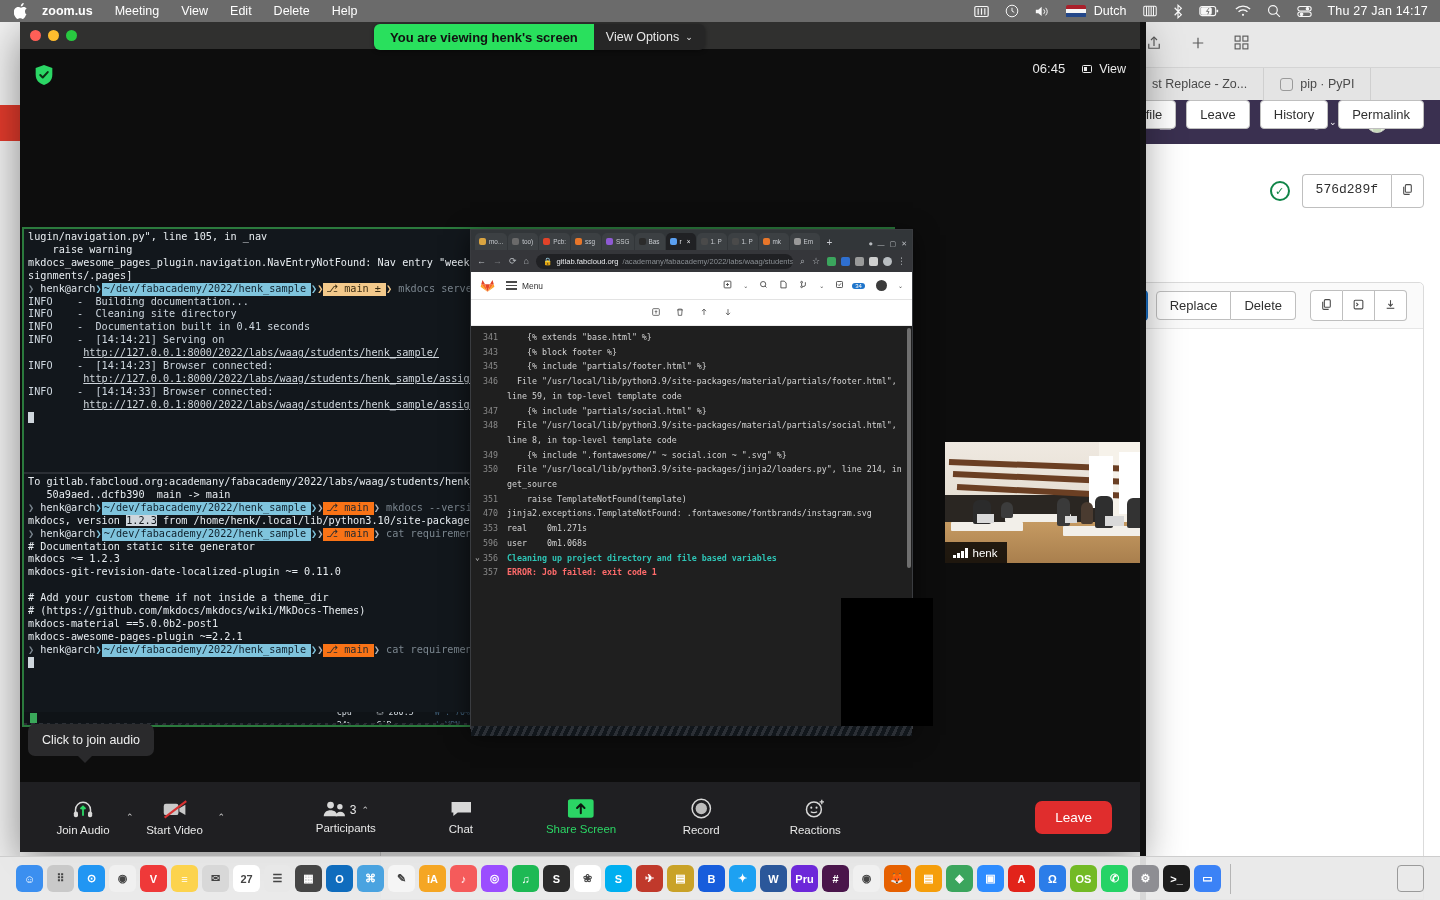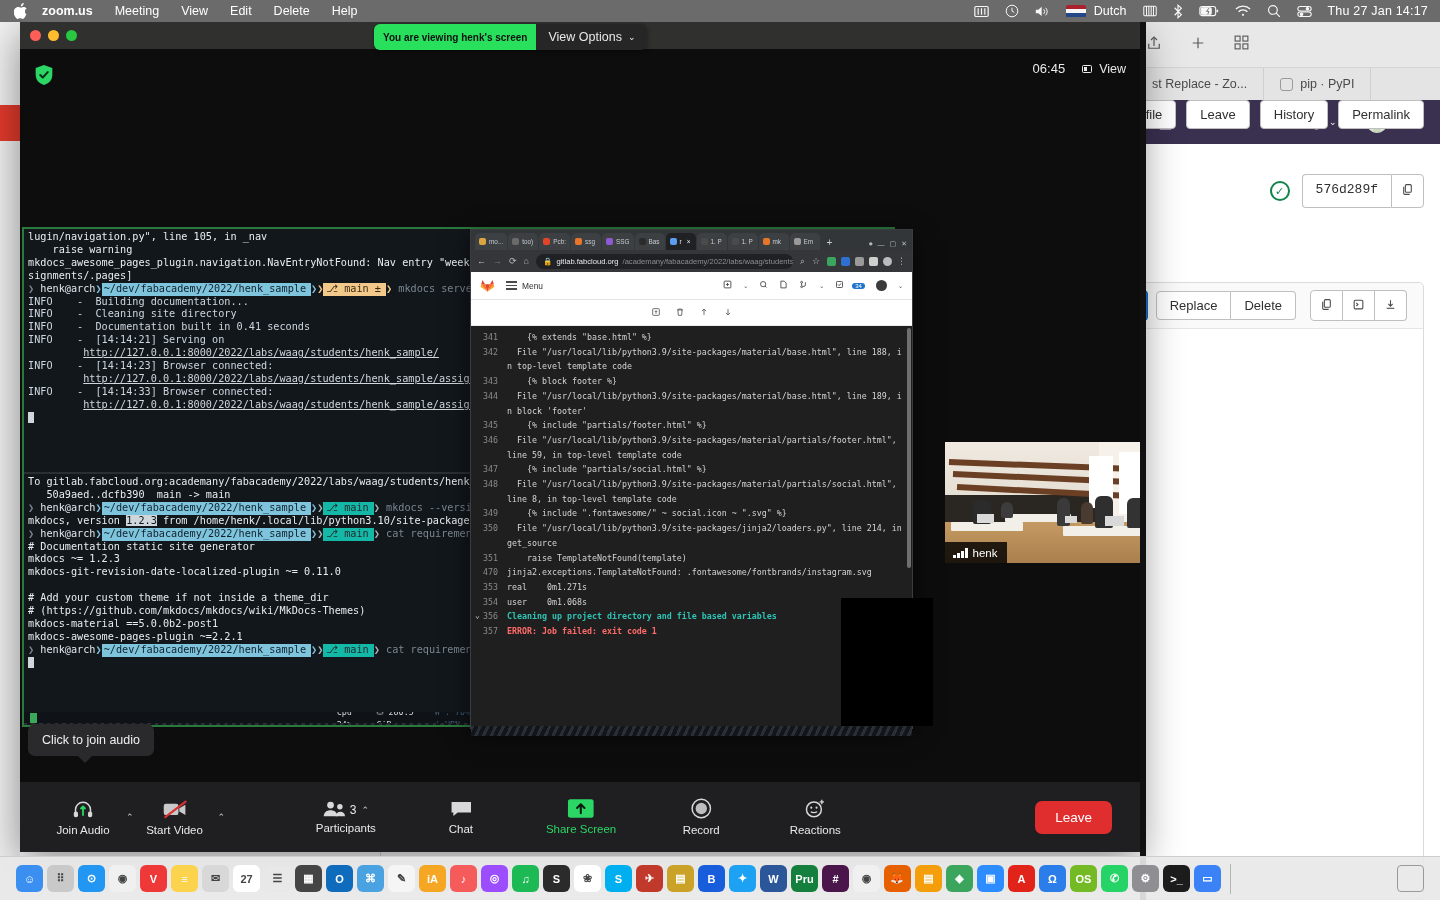--- a/index.html
+++ b/index.html
@@ -122,22 +122,22 @@
   }
   .tl { width:11px;height:11px;border-radius:50%; margin-right:7px; }
   .tl.r{background:#ff5f57;} .tl.y{background:#febc2e;} .tl.g{background:#28c840;}
 
   .share-pill {
     position:absolute; left:354px; top:2px; height:26px;
     display:flex; align-items:center; border-radius:6px; overflow:hidden;
     box-shadow:0 1px 4px rgba(0,0,0,.4); z-index:40;
   }
   .share-pill .grn {
-    background:#29e05d; color:#111; font-size:10px; font-weight:bold;
-    padding:0 9px; height:26px; display:flex; align-items:center;
+    background:#29e05d; color:#111; font-size:13px; font-weight:bold;
+    padding:0 16px; height:26px; display:flex; align-items:center;
   }
   .share-pill .dark {
     background:#262626; color:#e8e8e8; font-size:12.5px;
     padding:0 12px; height:26px; display:flex; align-items:center; gap:6px;
   }
 
   .zoom-stage { position:absolute; left:0; top:27px; right:0; bottom:70px; background:#0d0d0d; overflow:hidden; }
   .shield {
     position:absolute; left:14px; top:15px; width:20px; height:22px; z-index:6;
   }
@@ -165,21 +165,21 @@
   .term .cursor{ background:#cfd6dc; color:#12171c; }
   .term .selhi { background:#cfd6dc; color:#12171c; }
   .seg-user { color:#dfe6ec; }
   .seg-path {
     background:#7fc4dd; color:#10212c; padding:0 5px 0 2px;
     display:inline-block;
   }
   .seg-branch {
     background:#f3c98b; color:#3a2c12; padding:0 5px 0 3px; display:inline-block;
   }
-  .seg-branch.grey { background:#14b8a6; color:#262b30; }
+  .seg-branch.grey { background:#f97316; color:#262b30; }
   .arrow-in { color:#7fc4dd; }
   .arrow-in2 { color:#f3c98b; }
   .arrow-in3 { color:#aeb6bd; }
   .term-status {
     position:absolute; left:0; bottom:0; width:100%; height:13px;
     background:#0f1317; display:flex; align-items:center;
     font-family:"DejaVu Sans Mono", monospace; font-size:8.4px; color:#9aa6b0;
     padding-left:6px; overflow:hidden;
   }
   .term-status .blk { width:8px;height:11px;background:#3aa85a; margin-right:300px; }
@@ -682,32 +682,24 @@
                 </svg>
             </span>
           </div>
 
           <div class="log-body" id="log-body">
               <div class="log-row" style="position:relative">
                 <span class="log-num">341</span>
                 <span class="log-txt">    {% extends "base.html" %}</span>
               </div>
               <div class="log-row" style="position:relative">
-                <span class="log-num">342</span>
-                <span class="log-txt">  File "/usr/local/lib/python3.9/site-packages/material/base.html", line 188, in top-level template code</span>
-              </div>
-              <div class="log-row" style="position:relative">
                 <span class="log-num">343</span>
                 <span class="log-txt">    {% block footer %}</span>
               </div>
               <div class="log-row" style="position:relative">
-                <span class="log-num">344</span>
-                <span class="log-txt">  File "/usr/local/lib/python3.9/site-packages/material/base.html", line 189, in block 'footer'</span>
-              </div>
-              <div class="log-row" style="position:relative">
                 <span class="log-num">345</span>
                 <span class="log-txt">    {% include "partials/footer.html" %}</span>
               </div>
               <div class="log-row" style="position:relative">
                 <span class="log-num">346</span>
                 <span class="log-txt">  File "/usr/local/lib/python3.9/site-packages/material/partials/footer.html", line 59, in top-level template code</span>
               </div>
               <div class="log-row" style="position:relative">
                 <span class="log-num">347</span>
                 <span class="log-txt">    {% include "partials/social.html" %}</span>
@@ -730,21 +722,21 @@
               </div>
               <div class="log-row" style="position:relative">
                 <span class="log-num">470</span>
                 <span class="log-txt">jinja2.exceptions.TemplateNotFound: .fontawesome/fontbrands/instagram.svg</span>
               </div>
               <div class="log-row" style="position:relative">
                 <span class="log-num">353</span>
                 <span class="log-txt">real	0m1.271s</span>
               </div>
               <div class="log-row" style="position:relative">
-                <span class="log-num">354</span>
+                <span class="log-num">596</span>
                 <span class="log-txt">user	0m1.068s</span>
               </div>
               <div class="log-row" style="position:relative">
                 <span class="log-chev">⌄</span>
                 <span class="log-num">356</span>
                 <span class="log-txt cyanl">Cleaning up project directory and file based variables</span>
               </div>
               <div class="log-row" style="position:relative">
                 <span class="log-num">357</span>
                 <span class="log-txt redl">ERROR: Job failed: exit code 1</span>
@@ -997,21 +989,21 @@
       <div class="dapp" style="background:#9b4dff;color:#fff">◎</div>
       <div class="dapp" style="background:#1db954;color:#fff">♫</div>
       <div class="dapp" style="background:#2b2b2b;color:#fff">S</div>
       <div class="dapp" style="background:#ffffff;color:#444">❀</div>
       <div class="dapp" style="background:#00aff0;color:#fff">S</div>
       <div class="dapp" style="background:#c0392b;color:#fff">✈</div>
       <div class="dapp" style="background:#c9a227;color:#fff">▤</div>
       <div class="dapp" style="background:#175ddc;color:#fff">B</div>
       <div class="dapp" style="background:#1da1f2;color:#fff">✦</div>
       <div class="dapp" style="background:#2b579a;color:#fff">W</div>
-      <div class="dapp" style="background:#15803d;color:#fff">Pru</div>
+      <div class="dapp" style="background:#6d28d9;color:#fff">Pru</div>
       <div class="dapp" style="background:#4a154b;color:#fff">#</div>
       <div class="dapp" style="background:#f0f0f0;color:#444">◉</div>
       <div class="dapp" style="background:#e66000;color:#fff">🦊</div>
       <div class="dapp" style="background:#f59e0b;color:#fff">▤</div>
       <div class="dapp" style="background:#3ba55d;color:#fff">◈</div>
       <div class="dapp" style="background:#2d8cff;color:#fff">▣</div>
       <div class="dapp" style="background:#e2231a;color:#fff">A</div>
       <div class="dapp" style="background:#2b7de9;color:#fff">Ω</div>
       <div class="dapp" style="background:#73ba25;color:#fff">OS</div>
       <div class="dapp" style="background:#25d366;color:#fff">✆</div>

